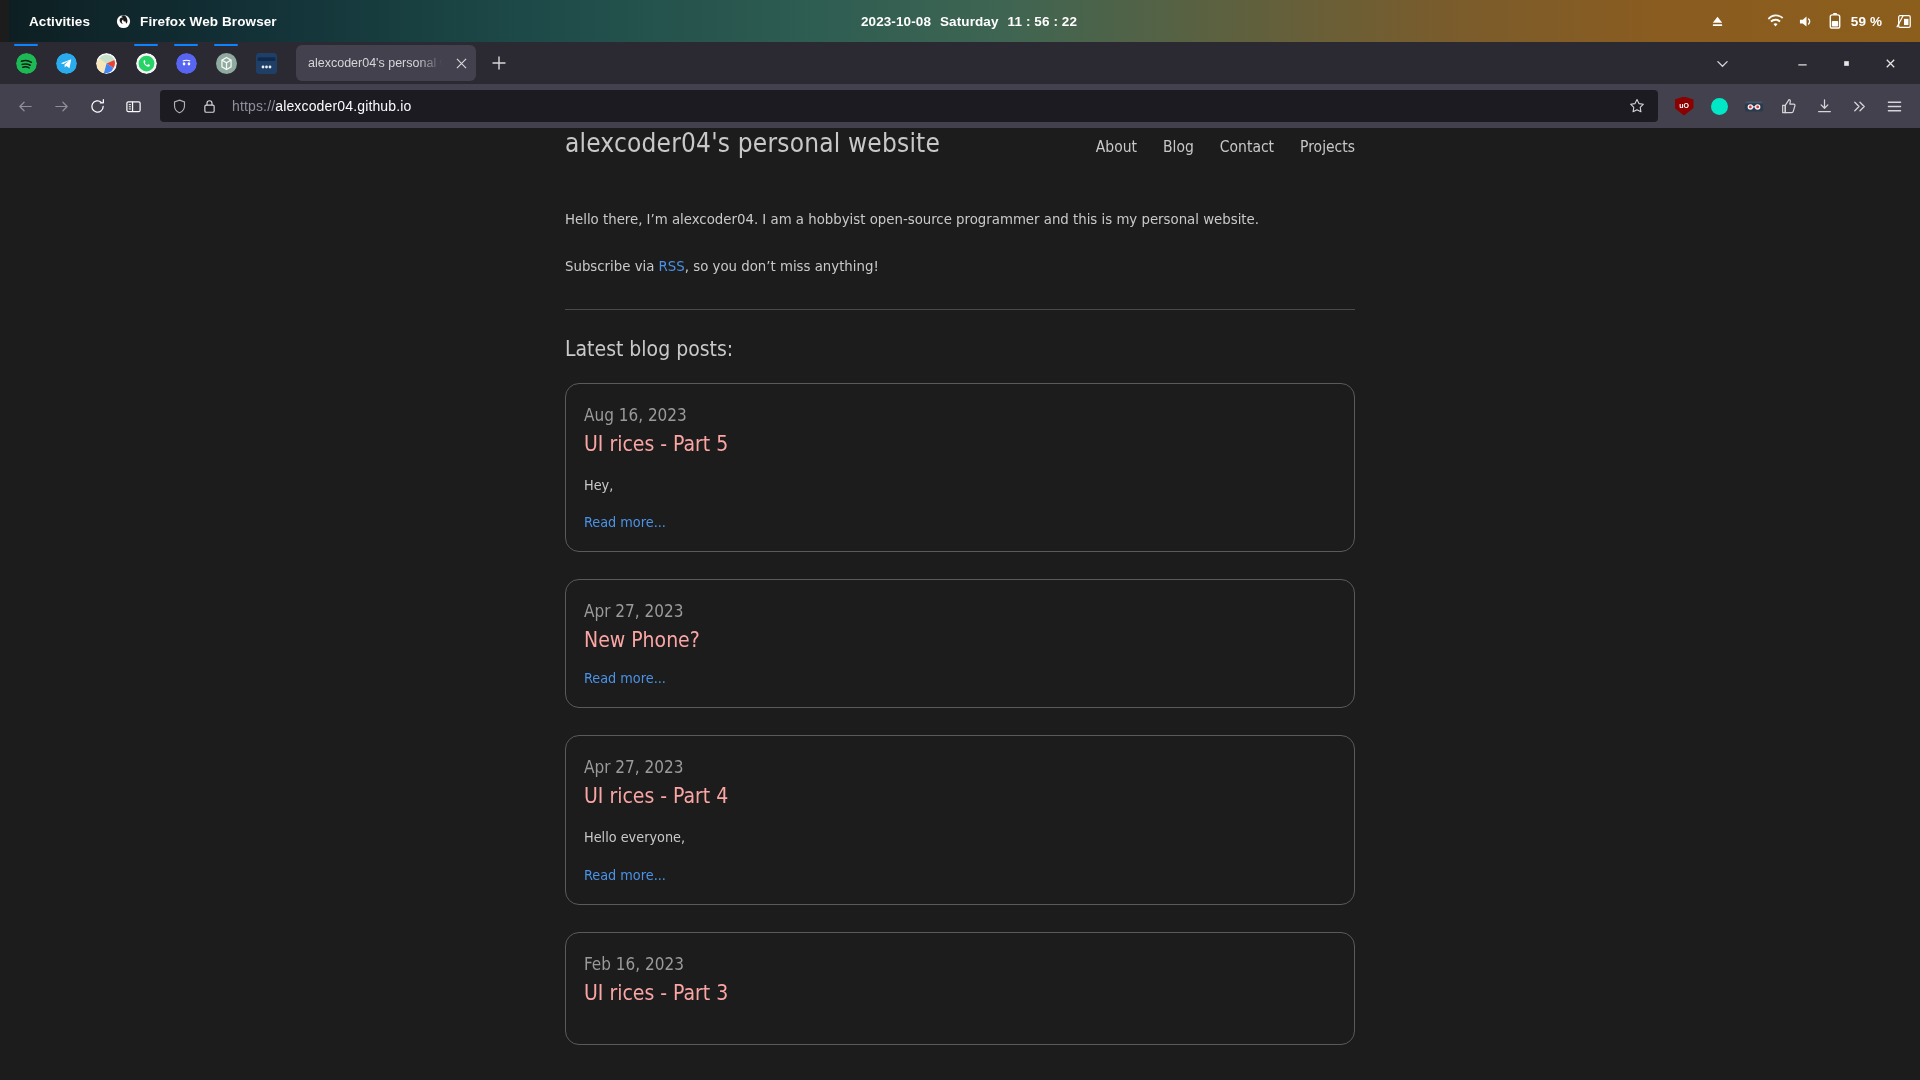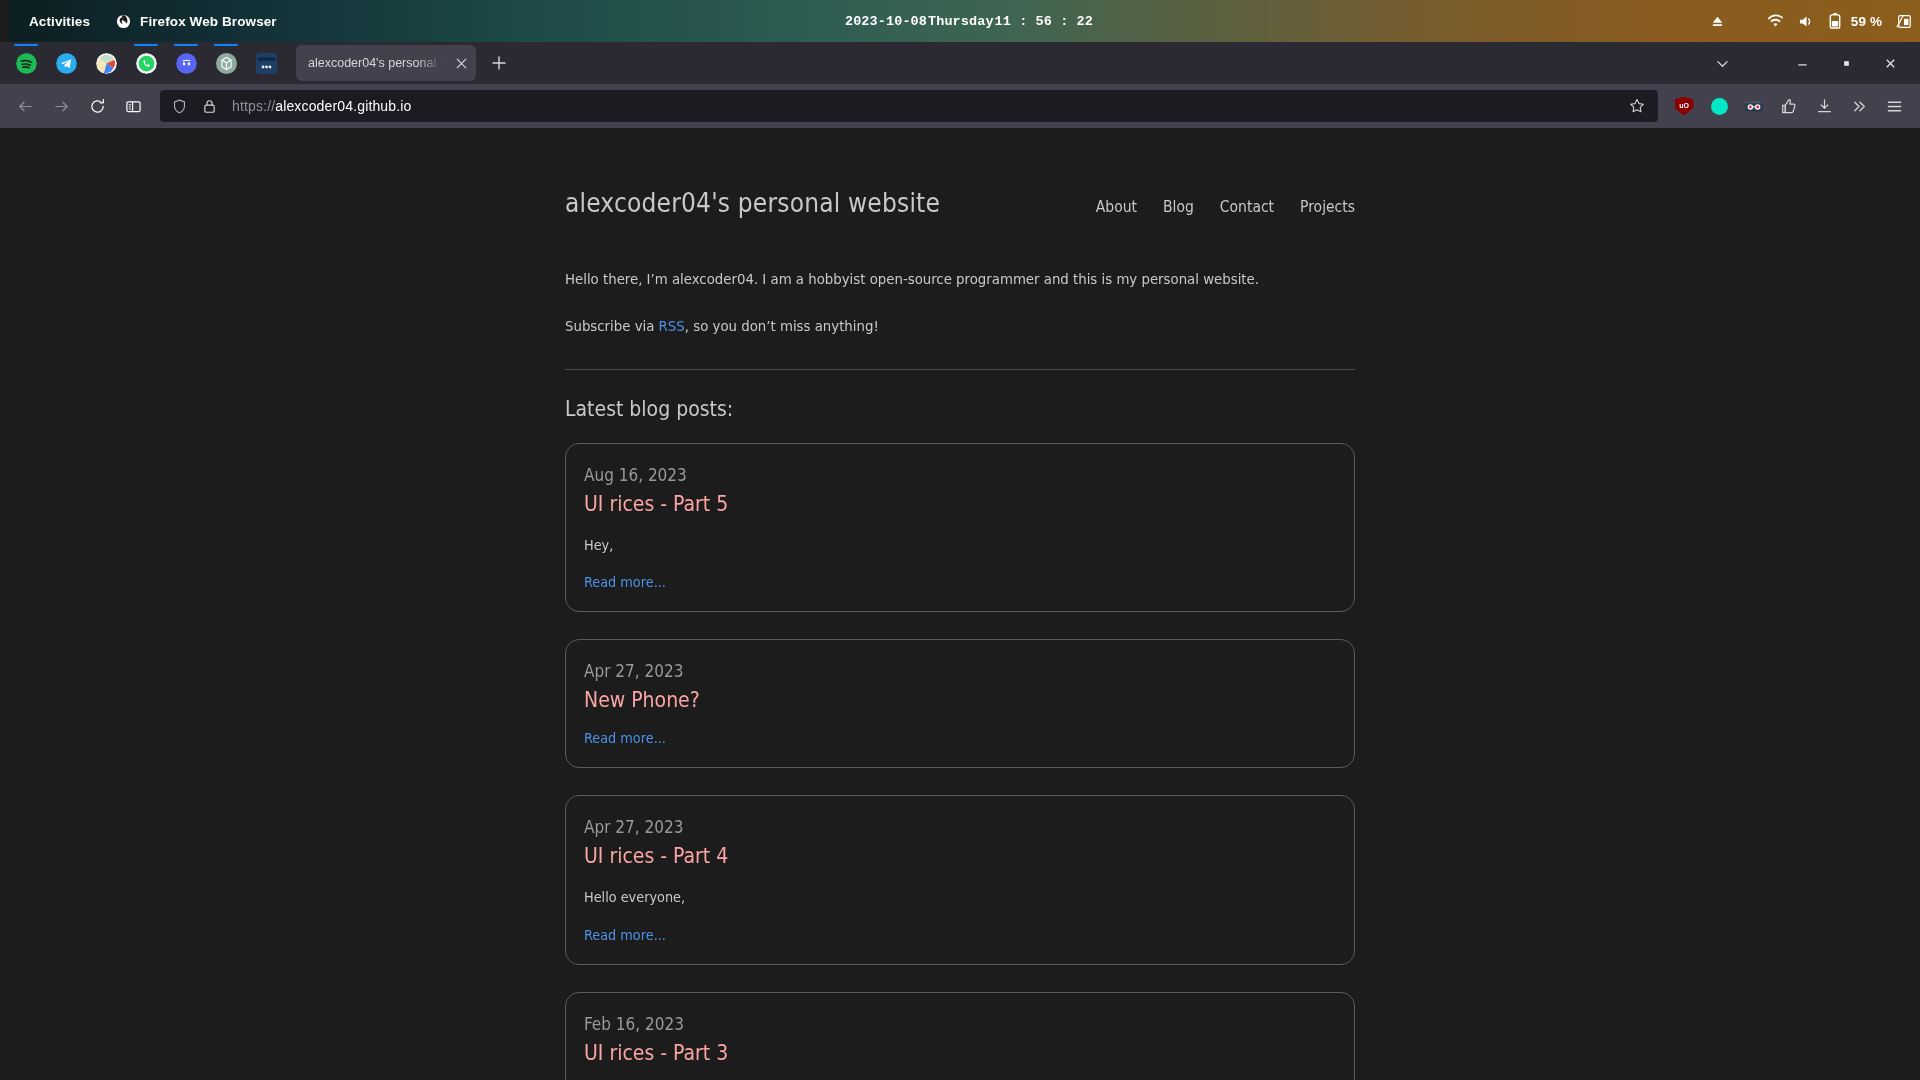--- a/index.html
+++ b/index.html
@@ -21,21 +21,21 @@
     color:#ffffff; font-size:13.5px; font-weight:bold;
     letter-spacing:.1px;
     margin-left:9px;
   }
   .tb-left{ display:flex; align-items:center; gap:26px; padding-left:20px; }
   .tb-activities{ cursor:pointer; }
   .tb-app{ display:flex; align-items:center; gap:9px; cursor:pointer; }
   .ff-glyph{ width:15px; height:15px; display:block; }
   .tb-clock{
     position:absolute; left:50%; transform:translateX(-50%);
-    display:flex; align-items:flex-start; gap:1px; white-space:nowrap; cursor:pointer;font-family:Liberation Mono, monospace;
+    display:flex; align-items:flex-start; gap:9px; white-space:nowrap; cursor:pointer;
   }
   .tb-right{
     position:absolute; right:17px; display:flex; align-items:center; gap:14px;
   }
   .tb-right svg{ display:block; }
   .batt-pct{ font-size:13.5px; font-weight:bold; margin-left:-4px; }
 
   
   #firefox-window{ width:100%; height:1049px; background:#1c1c1c; display:flex; flex-direction:column; }
 
@@ -115,21 +115,21 @@
 
   
   #page{
     flex:1; background:#1c1c1c; overflow:hidden; position:relative;
     display:flex; flex-direction:column; align-items:center;
   }
   .wrap{ width:790px; }
 
   #site-header{
     display:flex; align-items:baseline; justify-content:space-between;
-    padding-top:26px; padding-bottom:4px;margin-top:34px;
+    padding-bottom:4px;
   }
   #site-title{
     font-size:26px; color:#c8c8c8; font-weight:400;
     font-family:"DejaVu Sans Condensed","Liberation Sans", sans-serif;
     letter-spacing:.2px;
   }
   #site-nav{ display:flex; gap:26px; }
   #site-nav a{
     font-size:15.5px; color:#c8c8c8; text-decoration:none; cursor:pointer;
     font-family:"DejaVu Sans Condensed","Liberation Sans", sans-serif;
@@ -176,21 +176,21 @@
       <svg class="ff-glyph" viewBox="0 0 16 16">
         <circle cx="8" cy="8" r="7" fill="#ffffff"></circle>
         <path d="M8 1.2c-2 0-3 1.3-3 1.3.6-.2 1.3-.1 1.7.3.2.2.2.5.3.9-.9-.2-2 .1-2.6 1-.8 1.1-.6 2.6-.1 3.6.8 1.6 2.4 2.5 3.9 2.4C6.9 10.3 6 9 6.2 7.7c.1-.8.7-1.5 1.5-1.8-.2.6 0 1.3.5 1.7.6.5 1.5.5 2 0-.2 1 .3 2 1.2 2.5.6-.9.9-2 .8-3.1C12 4.1 10.3 1.2 8 1.2z" fill="#1a1a1a"></path>
       </svg>
       <span>Firefox Web Browser</span>
     </div>
   </div>
 
   <div class="tb-clock">
     <span>2023-10-08</span>
-    <span>Thursday</span>
+    <span>Saturday</span>
     <span>11 : 56 : 22</span>
   </div>
 
   <div class="tb-right">
     <svg width="15" height="15" viewBox="0 0 16 16">
       <path d="M8 3L13 9.4H3z" fill="#fff"></path>
         <rect x="3" y="11" width="10" height="1.7" rx=".6" fill="#fff"></rect>
     </svg>
     <span style="width:14px"></span>
     <svg width="17" height="15" viewBox="0 0 18 14">

